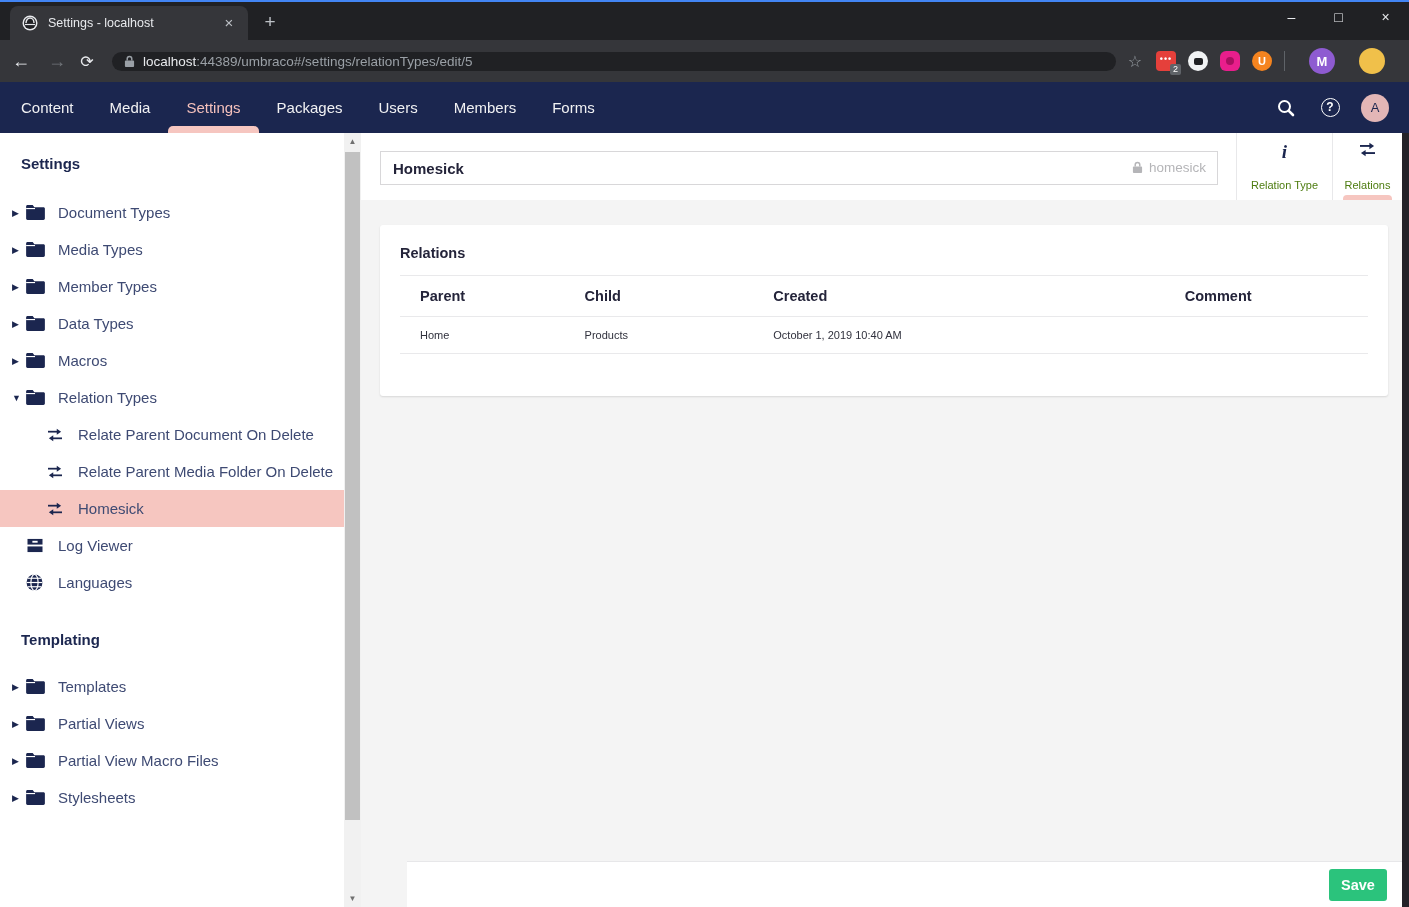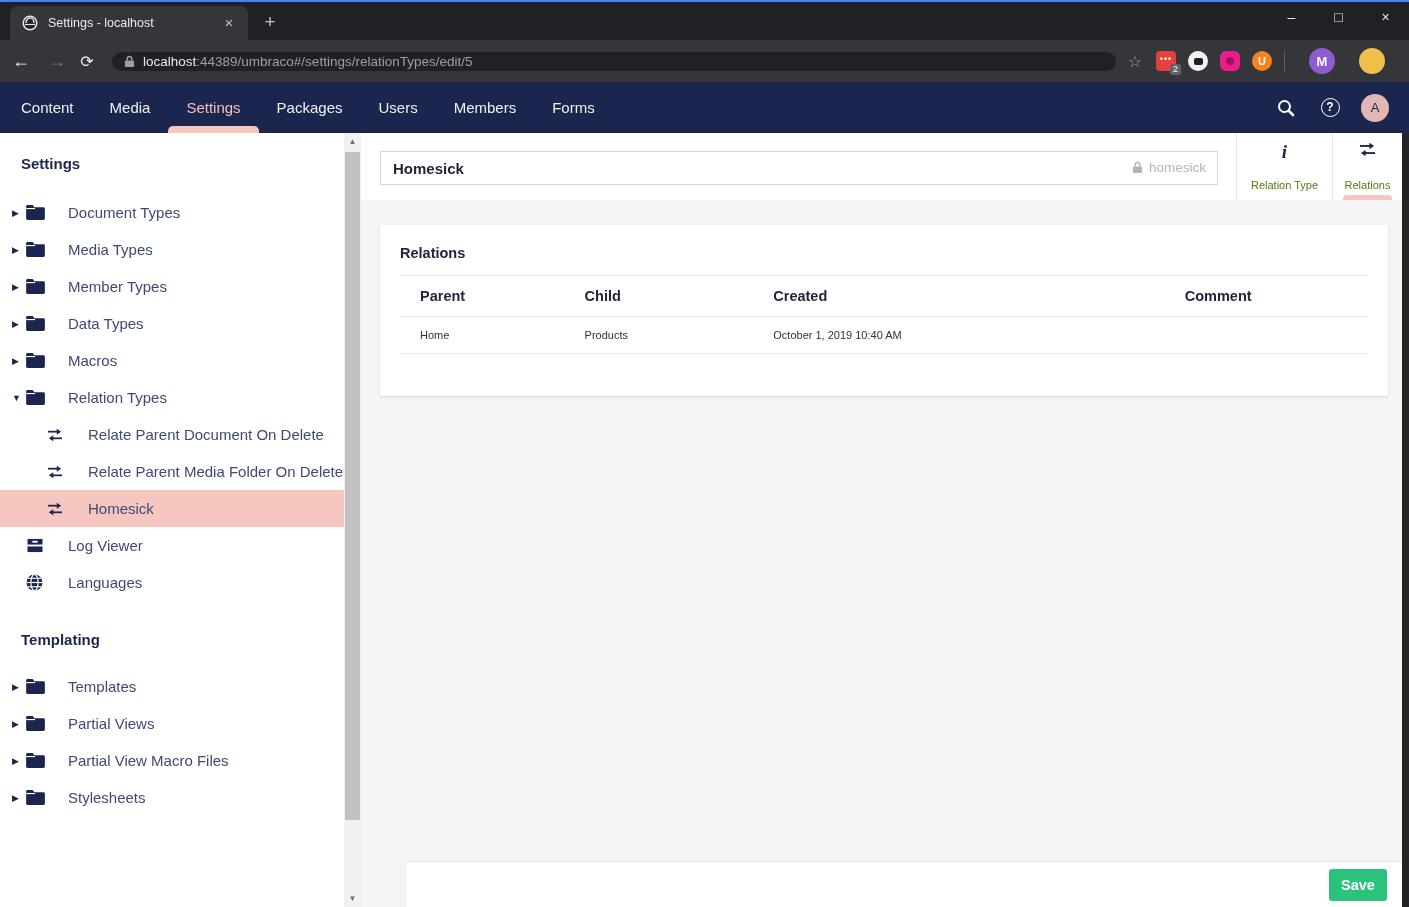--- a/index.html
+++ b/index.html
@@ -65,21 +65,21 @@
                  font-size:13px; display:flex; align-items:center; justify-content:center; }
 
   
   .sidebar { position:absolute; top:133px; left:0; width:344px; bottom:0; background:#fff; overflow:hidden; z-index:5;}
   .side-heading { font-size:15px; font-weight:bold; color:#1b264f; margin:22px 0 0 21px; }
   .tree { margin-top:22px; }
   .tree-item { display:flex; align-items:center; height:37px; padding-left:10px; color:#3e4a73; font-size:15px; }
   .tree-item.selected { background:#f6c6c0; }
   .caret { width:16px; flex:0 0 16px; font-size:9px; color:#1b264f; text-align:left; padding-left:2px;}
   .tree-ico { width:20px; flex:0 0 20px; display:flex; align-items:center; }
-  .tree-item .lbl { margin-left:22px; white-space:nowrap;text-align:right; }
+  .tree-item .lbl { margin-left:12px; white-space:nowrap;text-align:right; }
   .tree-item.child { padding-left:46px; }
   .heading2 { font-size:15px; font-weight:bold; color:#1b264f; margin:30px 4px 20px 21px; }
 
   
   .side-scroll { position:absolute; top:133px; left:344px; width:17px; bottom:0; background:#f1f1f1; z-index:6; }
   .scroll-arrow { position:absolute; left:0; width:17px; height:17px; color:#707070; font-size:8px;
                   text-align:center; line-height:17px; }
   .scroll-thumb { position:absolute; left:1px; top:19px; width:15px; height:668px; background:#c1c1c1; }
 
   

